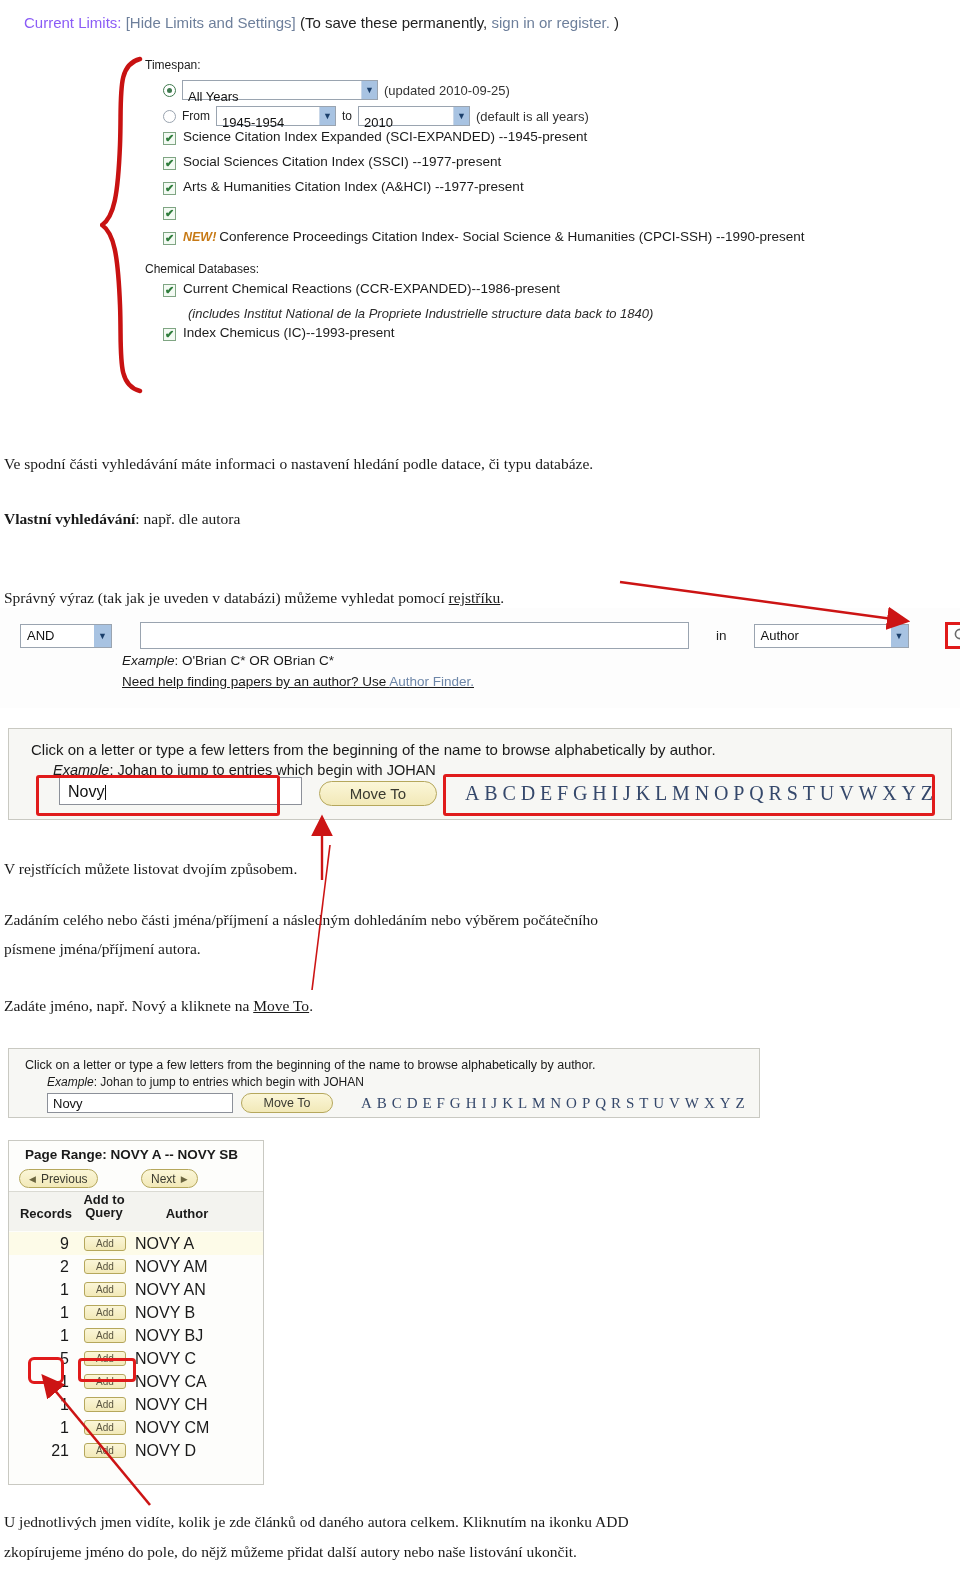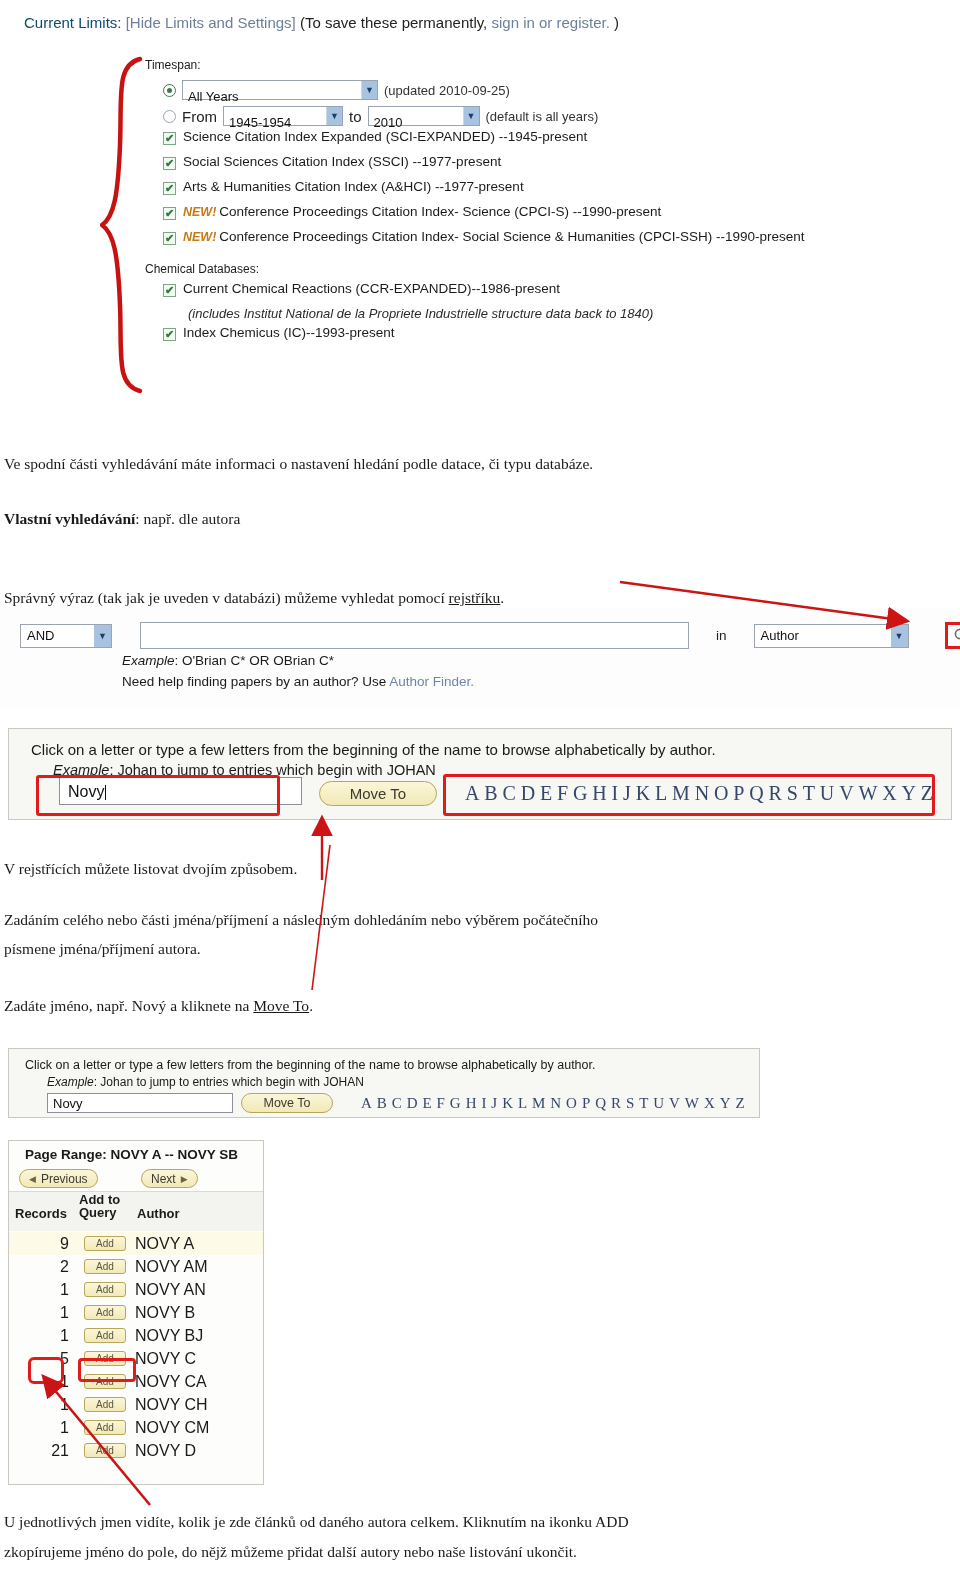--- a/index.html
+++ b/index.html
@@ -15,21 +15,21 @@
   
   #wos-limits-panel{
     position:absolute; left:0; top:0; width:960px; height:420px;
     background:#ffffff;
   }
   .curlimits{
     position:absolute; left:24px; top:14px;
     font-size:15px; white-space:nowrap;
     font-family:"Liberation Sans", sans-serif;
   }
-  .curlimits .lbl{ color:#0c4a6e; }
+  .curlimits .lbl{ color:#8b5cf6; }
   .curlimits .lnk{ color:#6d7f9b; }
   .curlimits .plain{ color:#222; }
 
   .limits-body{ position:absolute; left:145px; top:58px; width:800px; }
 
   .grp-title{ font-size:12px; color:#1c1c1c; margin:0 0 5px 0; }
 
   .ts-row{ display:flex; align-items:center; gap:6px; margin-left:18px; height:26px; }
   .radio{
     width:13px; height:13px; border-radius:50%;
@@ -51,21 +51,21 @@
   .sel .arrow{
     width:16px; height:18px; background:#a8c3e2;
     border-left:1px solid #c9d7e8;
     display:inline-flex; align-items:center; justify-content:center;
     margin-left:6px; color:#1b3f6b; font-size:9px; line-height:1;
   }
   .sel.w-allyears{ width:196px; }
   .sel.w-from{ width:120px; }
   .sel.w-to{ width:112px; }
   .hint{ font-size:13px; color:#333; white-space:nowrap; }
-  .word{ font-size:15px; color:#222; }
+  .word{ font-size:12px; color:#222; }
 
   .db-row{ display:flex; align-items:flex-start; gap:7px; margin-left:18px; height:25px; }
   .cbx{
     width:13px; height:13px; border:1px solid #7fa583; background:#f3faf3;
     display:inline-flex; align-items:center; justify-content:center;
     flex:0 0 auto; margin-top:3px;
   }
   .cbx span{ color:#2f7d3c; font-size:11px; line-height:1; font-weight:bold; }
   .db-txt{ font-size:13.5px; color:#1b1b1b; white-space:nowrap; }
   .newtag{ color:#c77a16; font-style:italic; font-weight:bold; font-size:12.5px; margin-right:3px; }
@@ -107,21 +107,21 @@
     font-size:13px; color:#111; padding-left:6px;
   }
   .field-sel .arrow{ width:17px; height:22px; background:#a8c3e2; display:flex;
     align-items:center; justify-content:center; color:#1b3f6b; font-size:9px; }
   .mag-wrap{
     margin-left:18px; width:34px; height:27px; border:3px solid #e01b1b;
     display:flex; align-items:center; justify-content:center; background:#fff;
   }
   .ex1{ position:absolute; left:122px; top:45px; font-size:13.5px; color:#1b1b1b; }
   .ex1 i{ font-style:italic; }
-  .ex2{ position:absolute; left:122px; top:66px; font-size:13.5px; color:#1b1b1b; }
+  .ex2{ position:absolute; left:122px; top:66px; font-size:13.5px; color:#1b1b1b;text-decoration:underline; }
   .ex2 .blue{ color:#6d86a8; }
 
   
   #browse-1{
     position:absolute; left:8px; top:728px; width:944px; height:92px;
     background:#f7f7f4; border:1px solid #c9c9c2;
   }
   .br-line1{ position:absolute; left:22px; top:12px; font-size:15px; color:#1a1a1a; white-space:nowrap; }
   .br-line2{ position:absolute; left:44px; top:33px; font-size:14.5px; color:#1a1a1a; white-space:nowrap; }
   .br-line2 i{ font-style:italic; }
@@ -192,21 +192,21 @@
     padding:0 9px;
   }
   .navbtn.prev{ left:10px; }
   .navbtn.next{ left:132px; }
   .navbtn .tri{ font-size:9px; color:#6c6640; }
 
   .thead{
     position:absolute; left:0; top:50px; width:100%; height:40px;
     background:#f3f3ef; border-top:1px solid #dadad3;
   }
-  .th{ position:absolute; font-size:13px; font-weight:bold; color:#1a1a1a; }
+  .th{ position:absolute; font-size:13px; font-weight:bold; color:#1a1a1a; text-align:center; }
   .th.records{ left:6px; top:14px; width:62px; }
   .th.addq{ left:70px; top:1px; width:50px; line-height:13px; }
   .th.author{ left:128px; top:14px; width:100px; }
 
   .trow{
     position:absolute; left:0; width:100%; height:23px;
     display:flex; align-items:center;
   }
   .trow.alt{ background:#fdfbe8; }
   .cell-rec{ width:68px; text-align:right; padding-right:8px; font-size:16px; color:#1a1a1a; }
@@ -282,23 +282,20 @@
     <div class="db-row">
       <span class="cbx">
           <span>✔</span>
         </span>
       <span class="db-txt">Arts &amp; Humanities Citation Index (A&amp;HCI) --1977-present</span>
     </div>
     <div class="db-row">
       <span class="cbx">
           <span>✔</span>
         </span>
-      <span class="db-txt">
-        <span class="newtag">NEW!</span><span>Conference Proceedings Citation Index- Science (CPCI-S) --1990-present</span>
-      </span>
     </div>
     <div class="db-row">
       <span class="cbx">
           <span>✔</span>
         </span>
       <span class="db-txt">
         <span class="newtag">NEW!</span><span>Conference Proceedings Citation Index- Social Science &amp; Humanities (CPCI-SSH) --1990-present</span>
       </span>
     </div>
 

